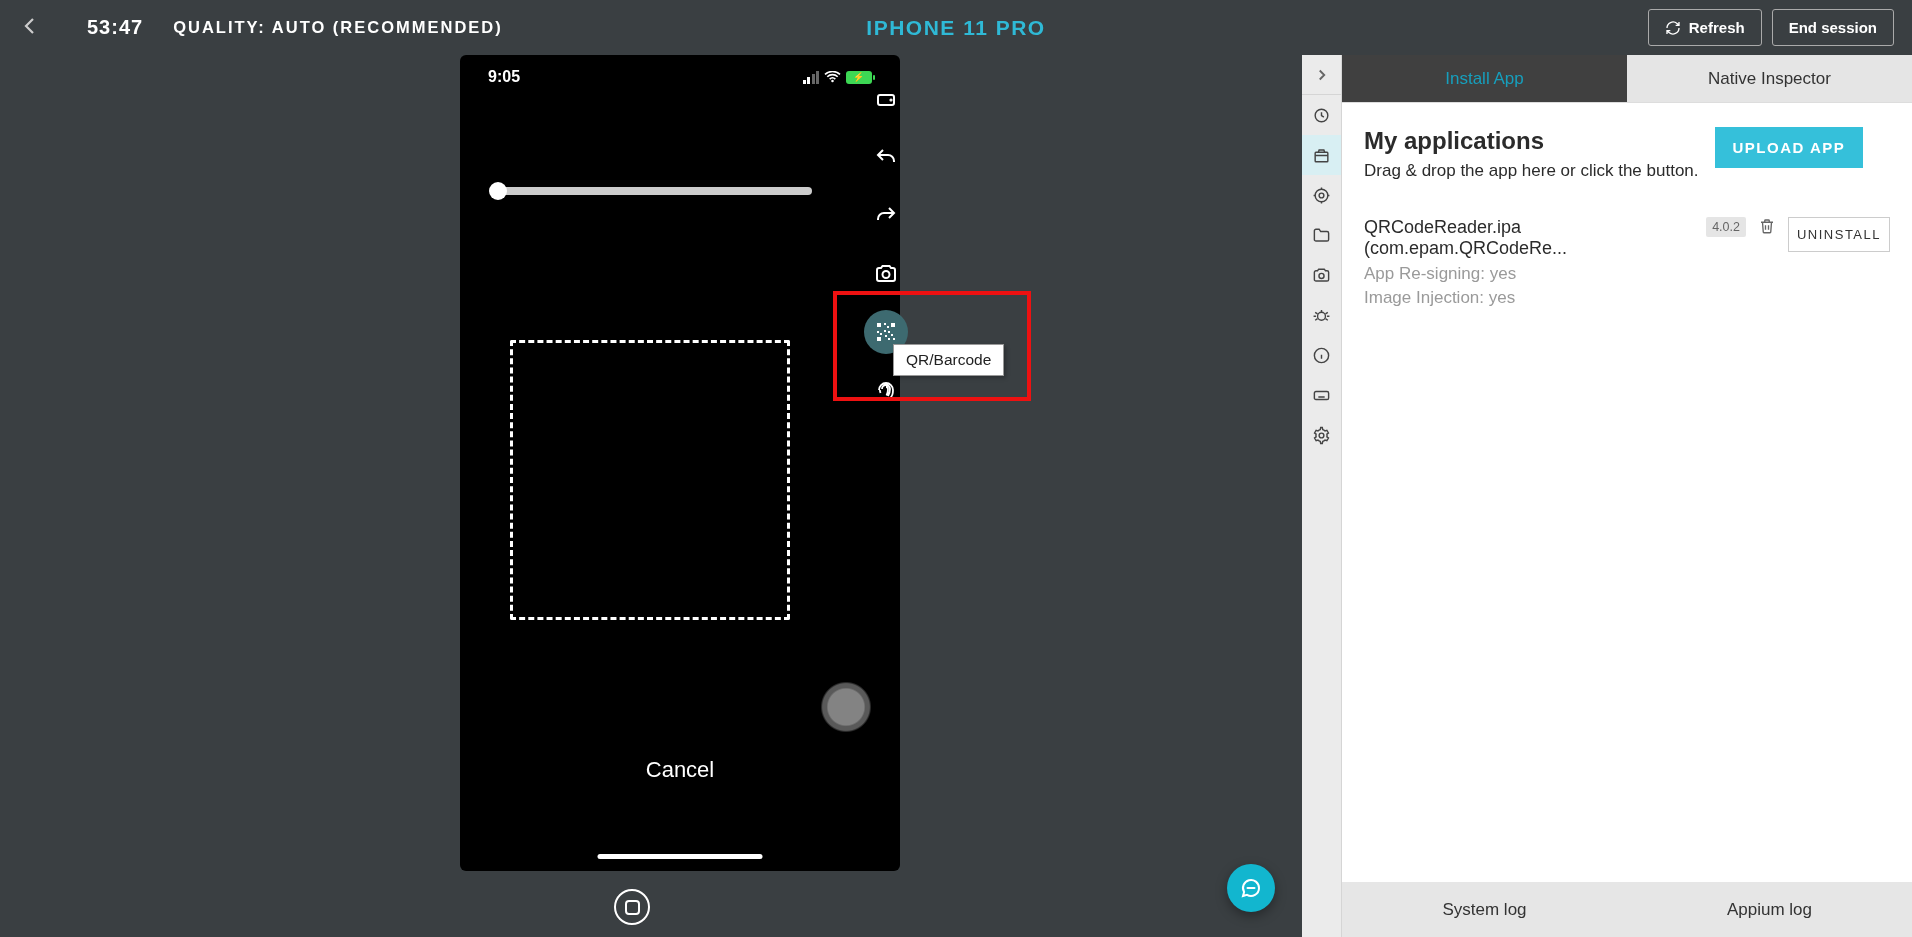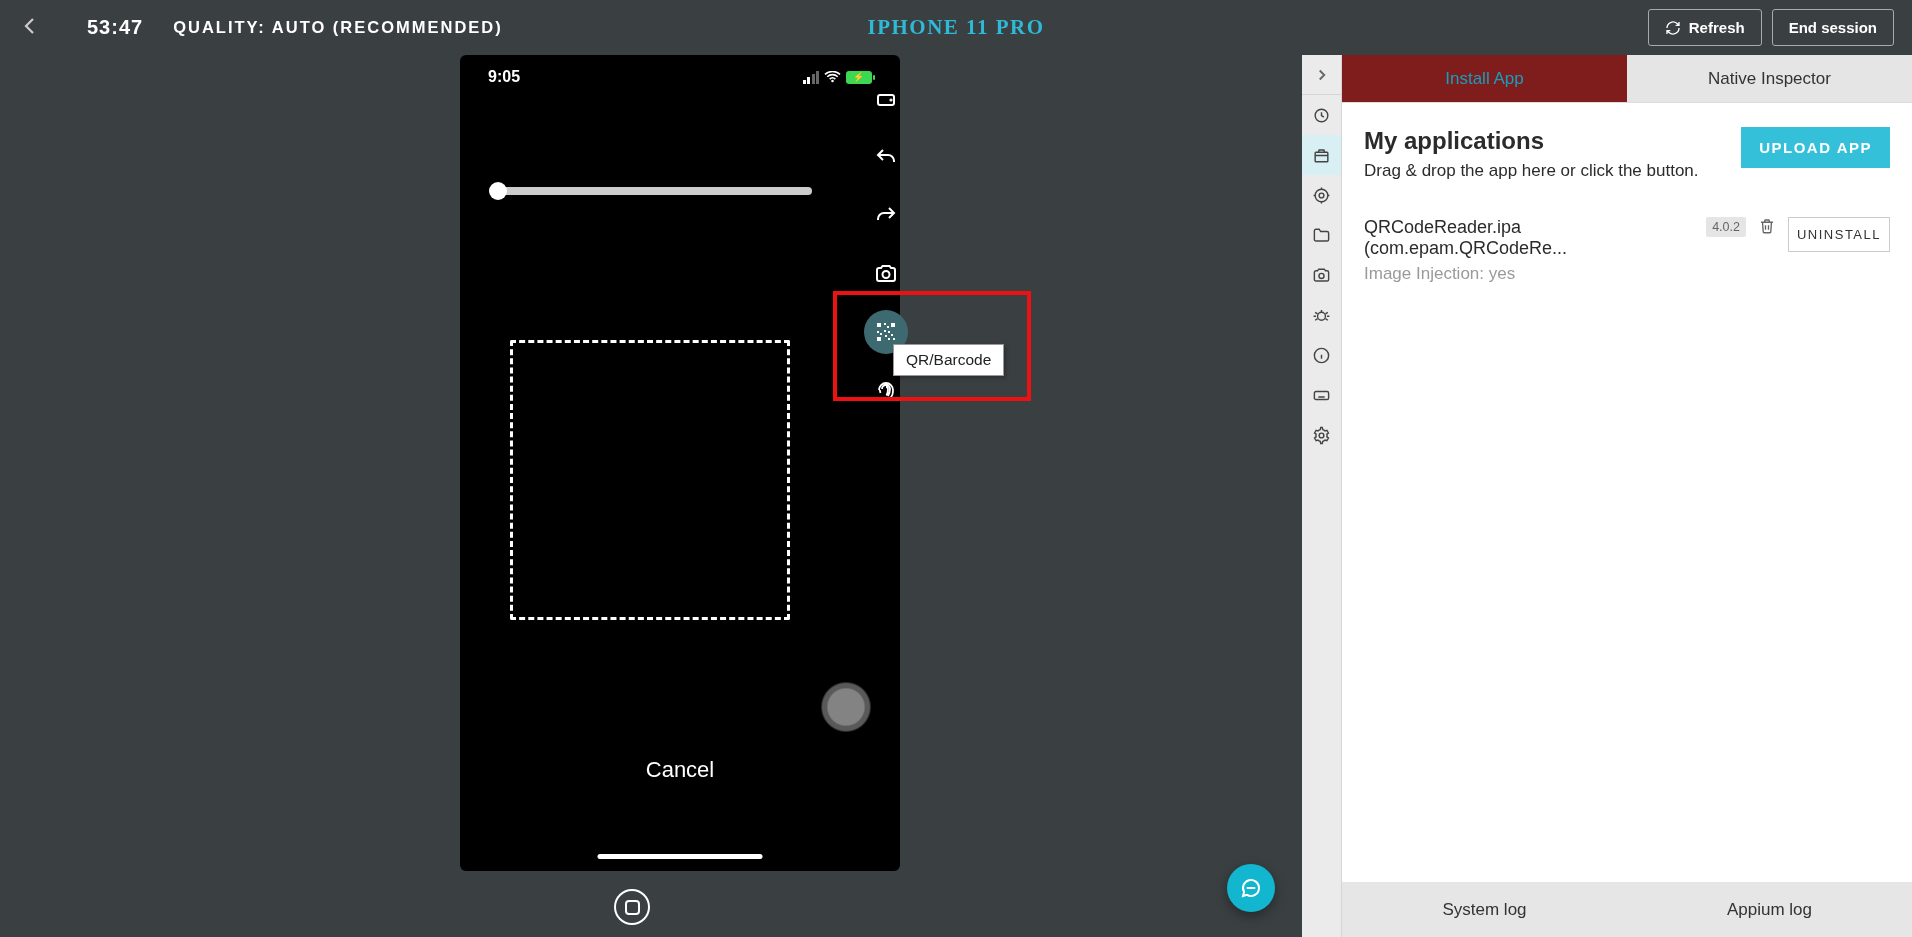--- a/index.html
+++ b/index.html
@@ -17,21 +17,21 @@
   height: 55px;
   display: flex;
   align-items: center;
   padding: 0 18px;
 }
 .back-arrow { color: #ccc; cursor: pointer; }
 .timer { color: #fff; font-size: 20px; font-weight: 700; letter-spacing: 1px; margin-left: 45px; }
 .quality { color: #fff; font-size: 16.5px; font-weight: 600; letter-spacing: 2px; margin-left: 30px; }
 .device-name {
   position: absolute; left: 50%; transform: translateX(-50%);
-  color: #2fb9d6; font-size: 21px; font-weight: 700; letter-spacing: 1.5px; font-family: Liberation Serif, serif;
+  color: #2fb9d6; font-size: 21px; font-weight: 700; letter-spacing: 1.5px;
 }
 .header-right { margin-left: auto; display: flex; gap: 10px; }
 .hdr-btn {
   background: transparent; border: 1.5px solid #aaa; color: #fff;
   padding: 9px 16px; font-size: 15px; font-weight: 600; border-radius: 3px;
   display: flex; align-items: center; gap: 8px; cursor: pointer;
 }
 .hdr-btn svg { width: 16px; height: 16px; }
 
 .phone {
@@ -132,23 +132,23 @@
 .panel{
   position:absolute; left:1342px; top:55px; right:0; bottom:0;
   background:#fff;
   display:flex; flex-direction:column;
 }
 .panel-tabs{ display:flex; height:48px; border-bottom:1px solid #ddd; }
 .panel-tab{
   flex:1; display:flex;align-items:center;justify-content:center;
   font-size:17px; cursor:pointer; background:#e5e5e5; color:#333;
 }
-.panel-tab.active{ background:#7f1d1d; color:#169fbd; }
+.panel-tab.active{ background:#404040; color:#169fbd; }
 .panel-body{ padding:24px 22px; flex:1; }
-.apps-header{ display:flex; justify-content:space-between; align-items:flex-start; gap:16px;}
+.apps-header{ display:flex; align-items:flex-start; gap:16px;}
 .apps-title{ font-size:24px; font-weight:700; color:#2b2b2b; margin-bottom:6px;}
 .apps-sub{ font-size:17px; color:#2b2b2b;}
 .upload-btn{
   background:#35c0da; color:#fff; font-size:15px; font-weight:700;
   letter-spacing:1.5px; padding:12px 18px; border:none; cursor:pointer;
 }
 .app-row{ margin-top:36px; display:flex; align-items:flex-start; gap:12px;}
 .app-info{ flex:1; }
 .app-name{ font-size:18px; color:#2b2b2b; }
 .app-meta{ color:#9a9a9a; font-size:17px; line-height:1.4; margin-top:3px;}
@@ -360,20 +360,21 @@
       <div>
         <div class="apps-title">My applications</div>
         <div class="apps-sub">Drag &amp; drop the app here or click the button.</div>
       </div>
       <button class="upload-btn">UPLOAD APP</button>
     </div>
     <div class="app-row">
       <div class="app-info">
         <div class="app-name">QRCodeReader.ipa (com.epam.QRCodeRe...</div>
         <div class="app-meta">
+          <div>App Re-signing: yes</div>
           <div>Image Injection: yes</div>
         </div>
       </div>
       <span class="ver-badge">4.0.2</span>
       <span class="trash">
         <svg width="18" height="18" viewBox="0 0 24 24" fill="none" stroke="currentColor" stroke-width="1.8">
             <path d="M4 7h16M9 7V5a1 1 0 011-1h4a1 1 0 011 1v2M6 7l1 13a1 1 0 001 1h8a1 1 0 001-1l1-13M10 11v6M14 11v6"></path>
           </svg>
       </span>
       <button class="uninstall-btn">UNINSTALL</button>

